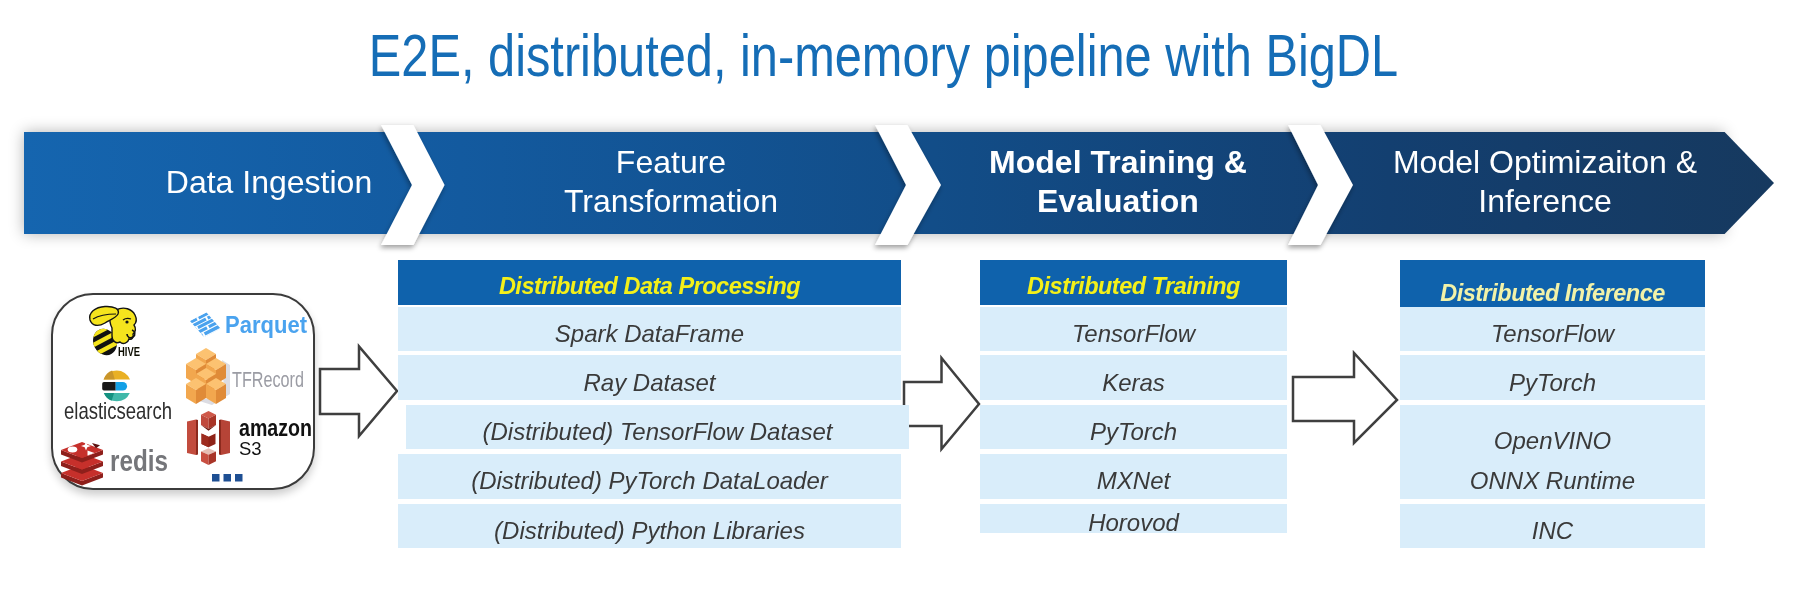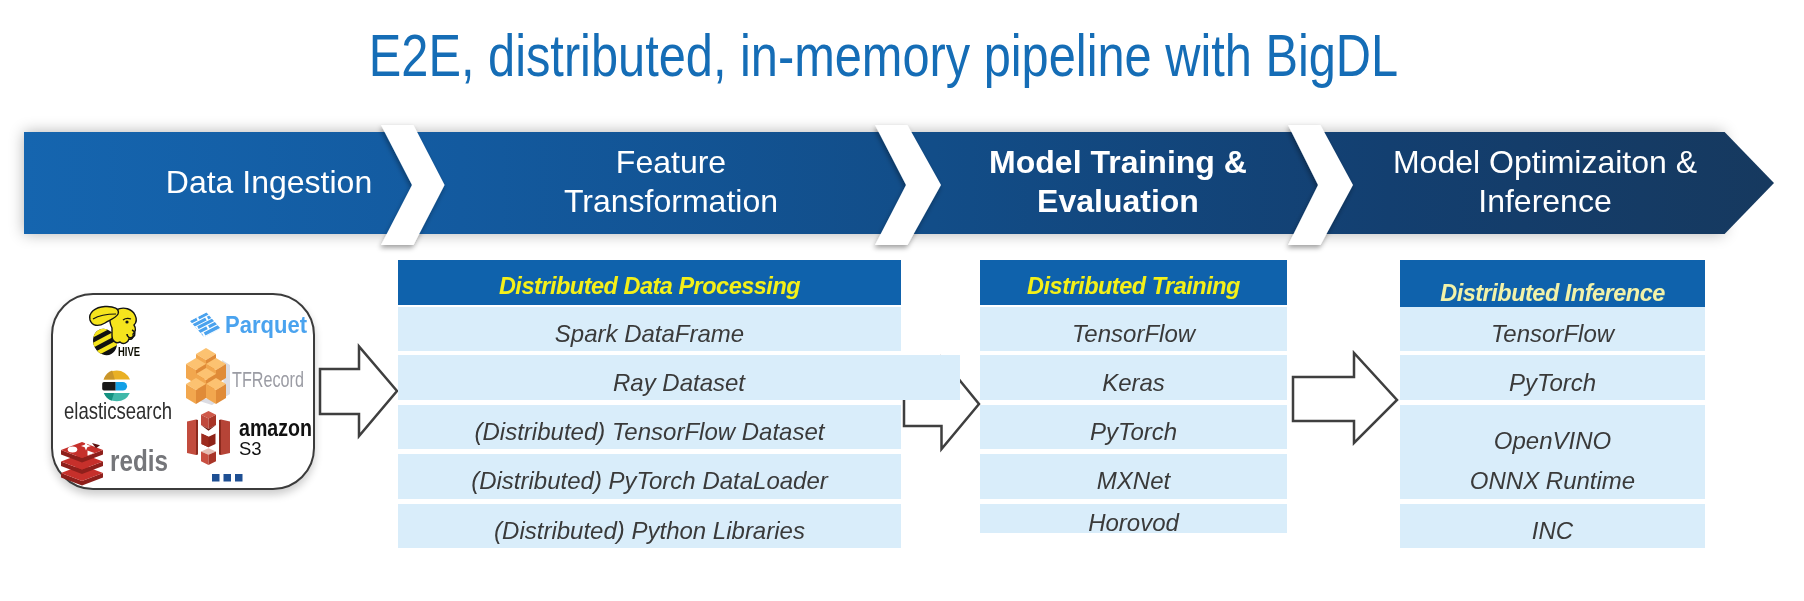--- a/index.html
+++ b/index.html
@@ -206,22 +206,22 @@
   <g fill="#1e4f93">
     <rect x="212" y="474" width="7.5" height="7.5"></rect>
     <rect x="223.5" y="474" width="7.5" height="7.5"></rect>
     <rect x="235" y="474" width="7.5" height="7.5"></rect>
   </g>
 </svg>
 
 <div class="abs" style="left:398px;top:0;width:503px;">
   <div class="abs tbl-hdr" style="left:0;top:260px;width:503px;height:44.5px;">Distributed Data Processing</div>
   <div class="abs tbl-row" style="left:0;top:306.7px;width:503px;height:44.5px;">Spark DataFrame</div>
-  <div class="abs tbl-row" style="left:0;top:355.3px;width:562px;height:44.5px;">Ray Dataset</div>
-  <div class="abs tbl-row" style="left:0;top:404.6px;width:503px;height:44.5px;">(Distributed) TensorFlow Dataset</div>
+  <div class="abs tbl-row" style="left:0;top:355.3px;width:503px;height:44.5px;">Ray Dataset</div>
+  <div class="abs tbl-row" style="left:8px;top:404.6px;width:503px;height:44.5px;">(Distributed) TensorFlow Dataset</div>
   <div class="abs tbl-row" style="left:0;top:454px;width:503px;height:44.5px;">(Distributed) PyTorch DataLoader</div>
   <div class="abs tbl-row" style="left:0;top:503.5px;width:503px;height:44.5px;">(Distributed) Python Libraries</div>
 </div>
 
 <div class="abs" style="left:980px;top:0;width:307px;">
   <div class="abs tbl-hdr" style="left:0;top:260px;width:307px;height:44.5px;">Distributed Training</div>
   <div class="abs tbl-row" style="left:0;top:306.7px;width:307px;height:44.5px;">TensorFlow</div>
   <div class="abs tbl-row" style="left:0;top:355.3px;width:307px;height:44.5px;">Keras</div>
   <div class="abs tbl-row" style="left:0;top:404.6px;width:307px;height:44.5px;">PyTorch</div>
   <div class="abs tbl-row" style="left:0;top:454px;width:307px;height:44.5px;">MXNet</div>

